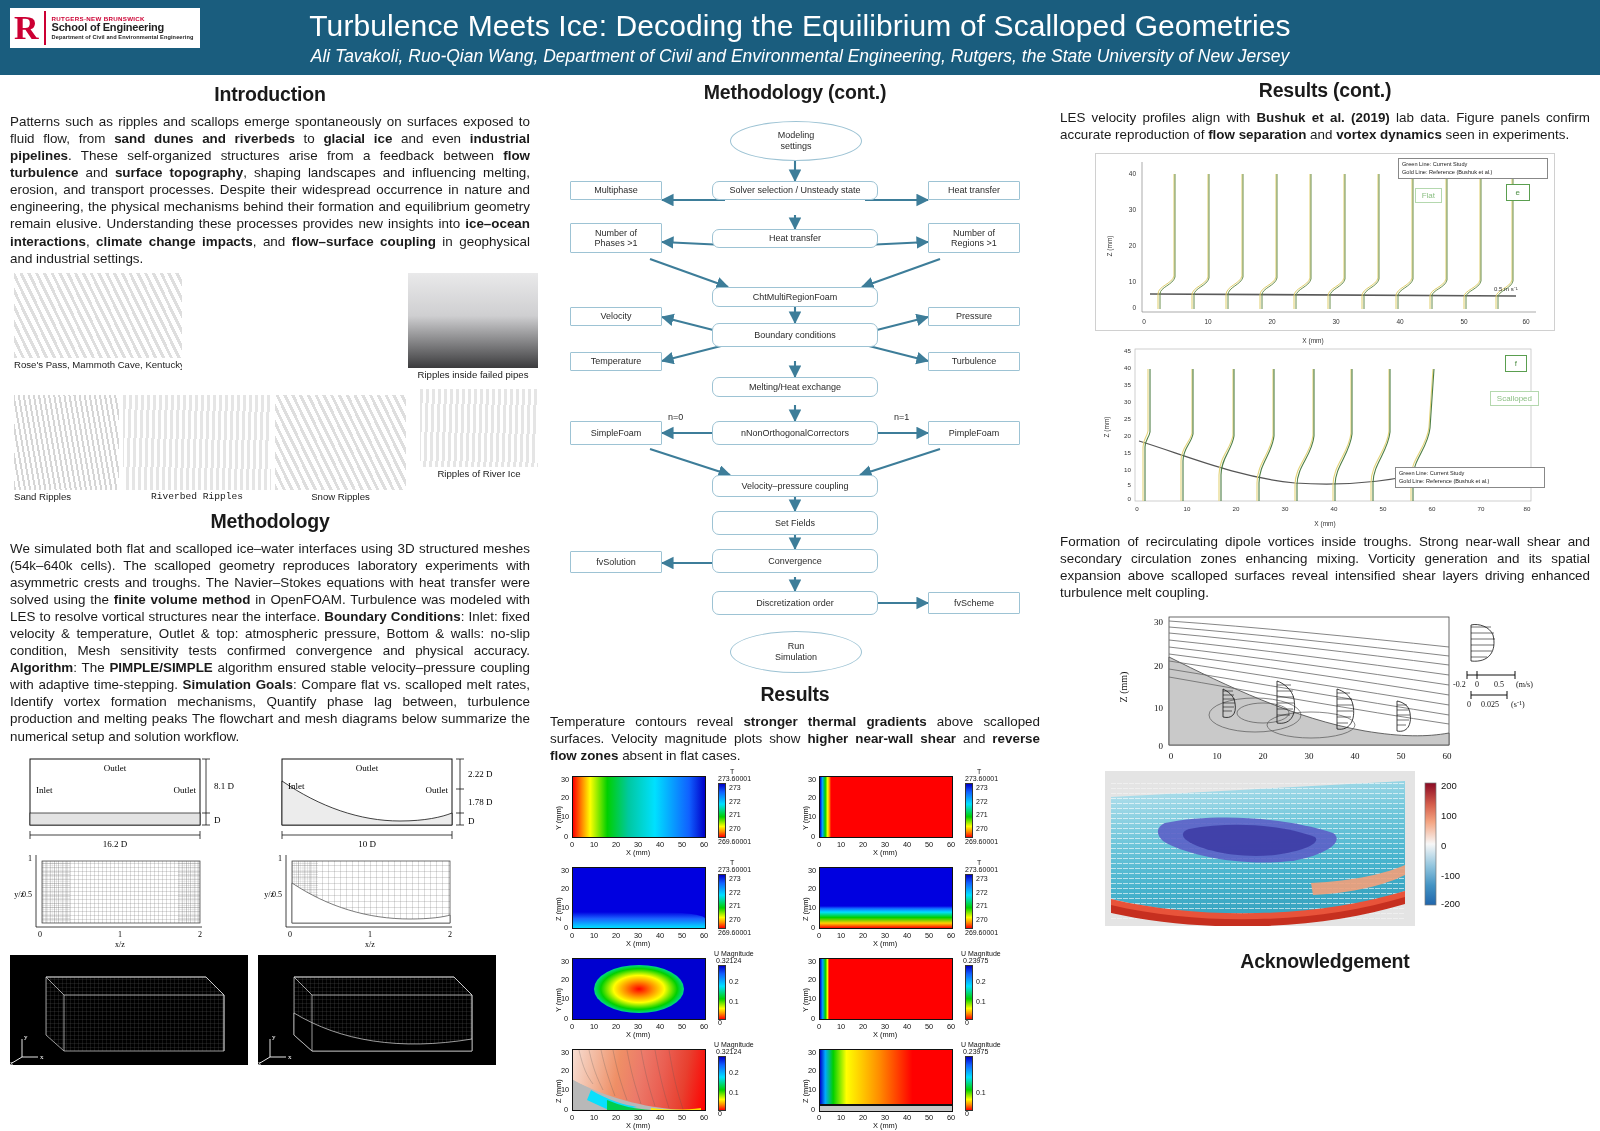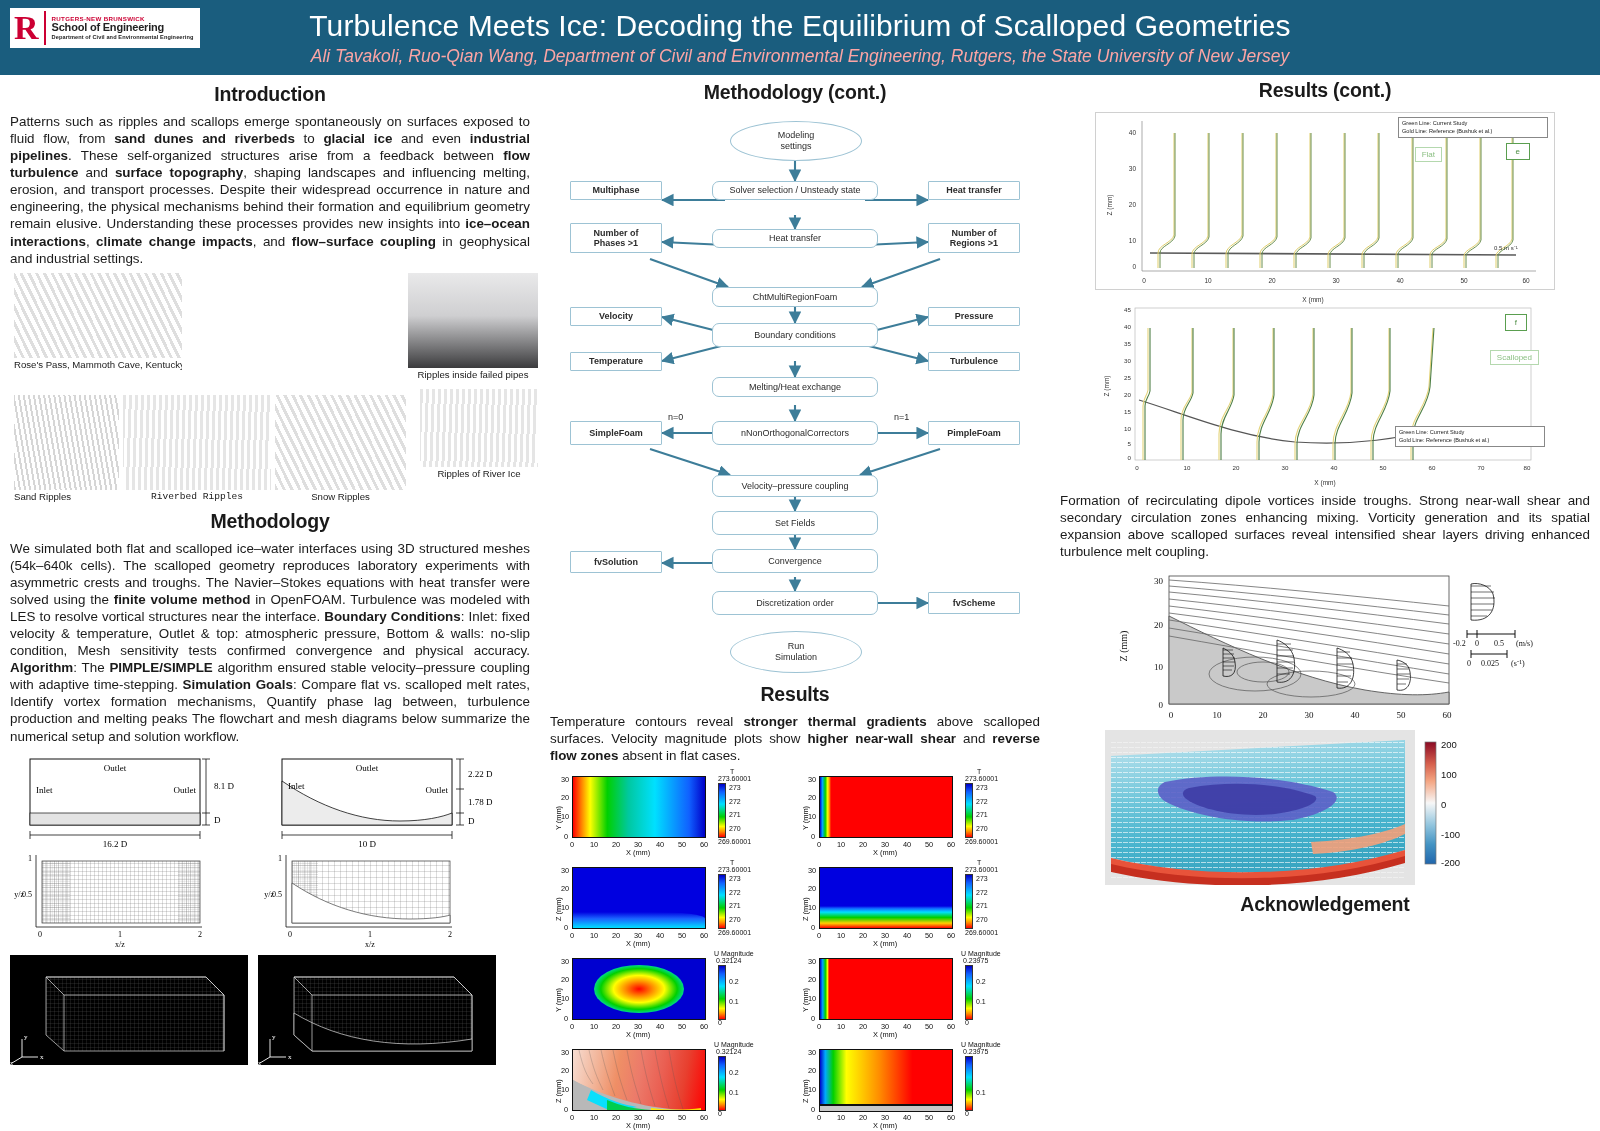--- a/index.html
+++ b/index.html
@@ -37,21 +37,21 @@
   .logo-l2 { font-size:11px; font-weight:bold; color:#222; letter-spacing:-.2px; }
   .logo-l3 { font-size:5.6px; font-weight:bold; color:#222; letter-spacing:.1px; }
 
   .titles { text-align:center; color:#fff; width:1100px; }
   .poster-title {
     font-size:30px; font-weight:400; letter-spacing:.1px;
     line-height:1.12; margin:0 0 3px 0;
   }
   .poster-authors {
     font-size:17.5px; font-style:italic; font-weight:400;
-    color:#fca5a5; line-height:1.15; margin:0;
+    color:#ffffff; line-height:1.15; margin:0;
   }
 
   
   .cols { display:flex; width:1600px; height:940px; }
   .col { padding:0 10px; }
   .col-left   { width:540px; }
   .col-mid    { width:510px; }
   .col-right  { width:550px; }
 
   h2.section {
@@ -94,21 +94,21 @@
 
   
   .flow { position:relative; width:100%; height:500px; margin-top:2px; }
   .node {
     position:absolute; border:1px solid #9dc3d4;
     background:#fff; display:flex; align-items:center; justify-content:center;
     text-align:center; font-size:9px; color:#2b2b2b; line-height:1.15;
     padding:1px 3px;
   }
   .node.rounded { border-radius:7px; }
-  .node.sq { border-radius:1px;font-weight:bold; }
+  .node.sq { border-radius:1px; }
   .ell {
     position:absolute; border:1px solid #9dc3d4; border-radius:50%;
     background:#fff; display:flex; align-items:center; justify-content:center;
     text-align:center; font-size:9px; color:#2b2b2b; line-height:1.2;
   }
   .edgelbl { position:absolute; font-size:9px; color:#2b2b2b; }
 
   
   .contours { display:flex; gap:4px; margin-top:4px; }
   .ctcol { width:50%; }
@@ -661,20 +661,21 @@
           <div class="cbtick" style="left:168px; top:67px;">0</div>
           <div class="ctcap" style="position:absolute;left:22px;top:86px;width:134px;">Flat</div>
         </div>
       </div>
     </div>
   </div>
 
   <div class="col col-right">
 
     <h2 class="section" style="margin-top:4px;">Results (cont.)</h2>
+    <p class="body">LES velocity profiles align with <b>Bushuk et al. (2019)</b> lab data. Figure panels confirm accurate reproduction of <b>flow separation</b> and <b>vortex dynamics</b> seen in experiments.</p>
 
     <div class="velpanel" style="width:460px; height:178px; margin:10px auto 0 auto;">
       <svg width="458" height="176" viewBox="0 0 458 176">
         <line x1="46" y1="8" x2="46" y2="158" stroke="#888" stroke-width=".7"></line>
         <line x1="46" y1="158" x2="440" y2="158" stroke="#888" stroke-width=".7"></line>
         <text x="40" y="22" font-size="6.5" text-anchor="end" fill="#333" font-family="Liberation Sans, sans-serif">40</text>
         <text x="40" y="58" font-size="6.5" text-anchor="end" fill="#333" font-family="Liberation Sans, sans-serif">30</text>
         <text x="40" y="94" font-size="6.5" text-anchor="end" fill="#333" font-family="Liberation Sans, sans-serif">20</text>
         <text x="40" y="130" font-size="6.5" text-anchor="end" fill="#333" font-family="Liberation Sans, sans-serif">10</text>
         <text x="40" y="156" font-size="6.5" text-anchor="end" fill="#333" font-family="Liberation Sans, sans-serif">0</text>
@@ -910,15 +911,15 @@
         <path d="M206 112 C 250 110, 282 102, 300 94 L300 104 C 280 114, 248 122, 208 124 Z" fill="#f2a07a" opacity=".9"></path>
         <rect x="320" y="12" width="11" height="122" fill="url(#cbG)" stroke="#777" stroke-width=".7"></rect>
         <text x="336" y="18" font-size="9.5" fill="#111" font-family="Liberation Sans, sans-serif">200</text>
         <text x="336" y="48" font-size="9.5" fill="#111" font-family="Liberation Sans, sans-serif">100</text>
         <text x="336" y="78" font-size="9.5" fill="#111" font-family="Liberation Sans, sans-serif">0</text>
         <text x="336" y="108" font-size="9.5" fill="#111" font-family="Liberation Sans, sans-serif">-100</text>
         <text x="336" y="136" font-size="9.5" fill="#111" font-family="Liberation Sans, sans-serif">-200</text>
       </svg>
     </div>
 
-    <h2 class="section" style="margin-top:8px;">Acknowledgement</h2>
+    <h2 class="section" style="margin-top:24px;">Acknowledgement</h2>
   </div>
 </div>
 
 </body></html>

